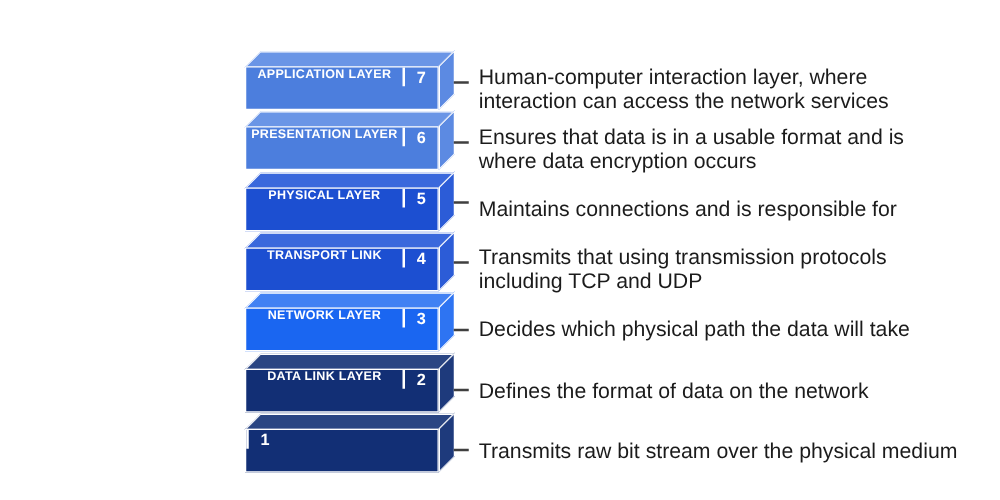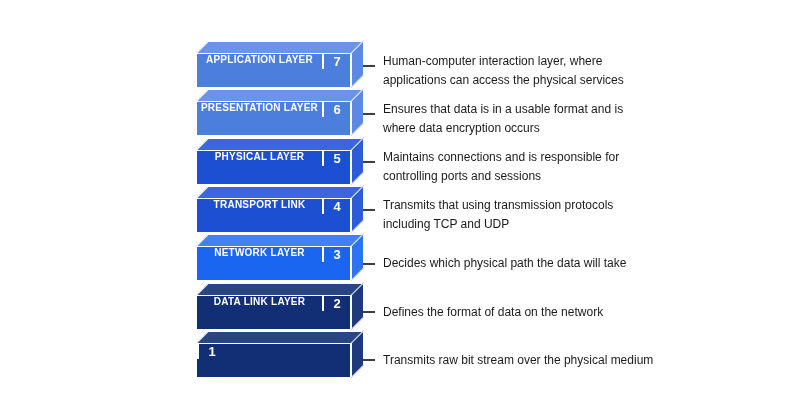--- a/index.html
+++ b/index.html
@@ -104,21 +104,21 @@
     width: 12px;
     height: 2px;
     background: var(--dash-color, #3f3f3f);
     margin-right: 8px;
   }
   .desc.lines-2 .dash {
     position: relative;
     top: -5px;
   }
   .desc-text {
-    font-size: 12px;
+    font-size: 17px;
     line-height: 19px;
     color: var(--text-color, #1b1b1b);
     white-space: nowrap;
   }
 </style>
 </head>
 <body>
 
 <div class="stage">
   <div class="rows" id="rows">
@@ -128,21 +128,21 @@
       <div class="face side"></div>
       <div class="face front">
         <div class="label">APPLICATION LAYER</div>
         <div class="num">7</div>
       </div>
     </div>
     <div class="desc lines-2">
       <span class="dash"></span>
       <div class="desc-text">
             <div>Human-computer interaction layer, where</div>
-            <div>applications can access the physical services</div>
+            <div>interaction can access the network services</div>
           </div>
     </div>
   </div>
       <div class="row" style="--front: #4c7edd; --top: #6a95e6; --side: #5c8ae2;">
     <div class="box">
       <div class="face top"></div>
       <div class="face side"></div>
       <div class="face front">
         <div class="label">PRESENTATION LAYER</div>
         <div class="num">6</div>
@@ -162,21 +162,20 @@
       <div class="face side"></div>
       <div class="face front">
         <div class="label">PHYSICAL LAYER</div>
         <div class="num">5</div>
       </div>
     </div>
     <div class="desc lines-2">
       <span class="dash"></span>
       <div class="desc-text">
             <div>Maintains connections and is responsible for</div>
-            <div>controlling ports and sessions</div>
           </div>
     </div>
   </div>
       <div class="row" style="--front: #1c4fd1; --top: #3a68dc; --side: #2c5cd7;">
     <div class="box">
       <div class="face top"></div>
       <div class="face side"></div>
       <div class="face front">
         <div class="label">TRANSPORT LINK</div>
         <div class="num">4</div>

